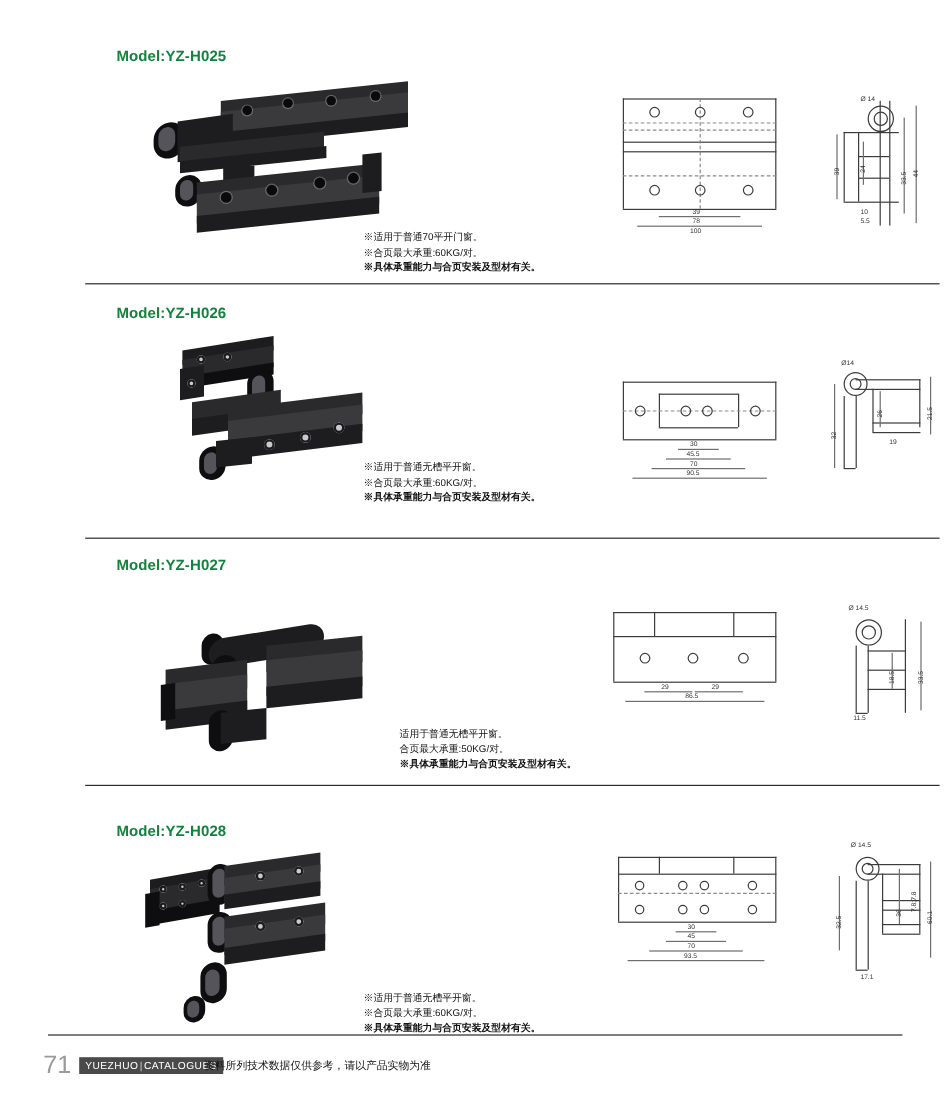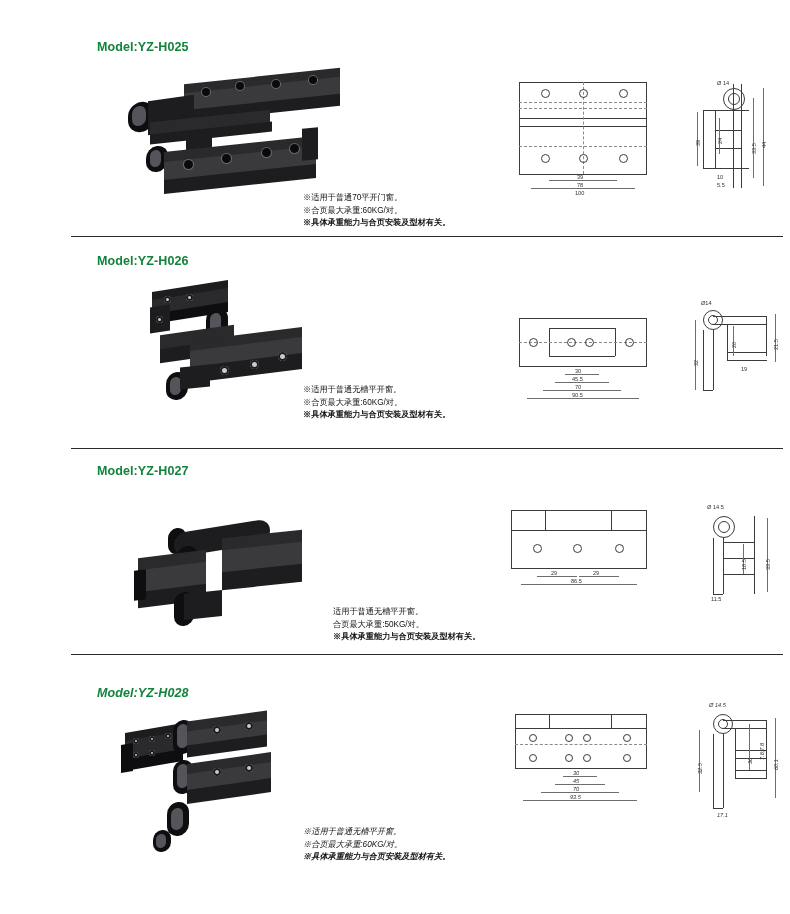--- a/index.html
+++ b/index.html
@@ -352,21 +352,21 @@
       <div class="ln thin v" style="left:76px;top:16px;height:74px;"></div>
       <div class="dim" style="left:16px;top:2px;">Ø 14.5</div>
       <div class="dim v" style="left:74px;top:68px;">33.5</div>
       <div class="dim v" style="left:50px;top:68px;">18.5</div>
       <div class="dim" style="left:20px;top:94px;">11.5</div>
     </div>
 
     <div class="sec-rule" style="top:204px;"></div>
   </div>
 
-  <div class="section" style="top:668px;height:194px;font-style:italic;">
+  <div class="section" style="top:668px;height:194px;">
     <div class="model-title" style="left:66px;top:18px;">Model:YZ-H028</div>
 
     <div class="photo" style="left:78px;top:42px;width:200px;height:150px;">
 
       <div class="pc dark" style="left:16px;top:18px;width:58px;height:14px;transform:skewY(-10deg);"></div>
       <div class="pc" style="left:16px;top:26px;width:58px;height:22px;transform:skewY(-10deg);"></div>
       <div class="pc edge" style="left:16px;top:44px;width:58px;height:12px;transform:skewY(-10deg);"></div>
       <div class="hole lt" style="left:24px;top:28px;width:6px;height:6px;"></div>
       <div class="hole lt" style="left:40px;top:26px;width:6px;height:6px;"></div>
       <div class="hole lt" style="left:56px;top:23px;width:6px;height:6px;"></div>
@@ -449,14 +449,22 @@
       <div class="ln thin v" style="left:86px;top:18px;height:80px;"></div>
       <div class="dim" style="left:20px;top:2px;">Ø 14.5</div>
       <div class="dim v" style="left:8px;top:74px;">32.5</div>
       <div class="dim v" style="left:58px;top:64px;">36</div>
       <div class="dim v" style="left:84px;top:70px;">60.1</div>
       <div class="dim v" style="left:70px;top:60px;">7.8;7.8</div>
       <div class="dim" style="left:28px;top:112px;">17.1</div>
     </div>
   </div>
 
+  <div class="footer">
+    <div class="footer-rule"></div>
+    <div class="pg-num">71</div>
+    <div class="brand-box">
+      <span>YUEZHUO</span><span class="sep">|</span><span>CATALOGUES</span>
+    </div>
+    <div class="footer-note">资料所列技术数据仅供参考，请以产品实物为准</div>
+  </div>
 
 </div>
 
 </body></html>

